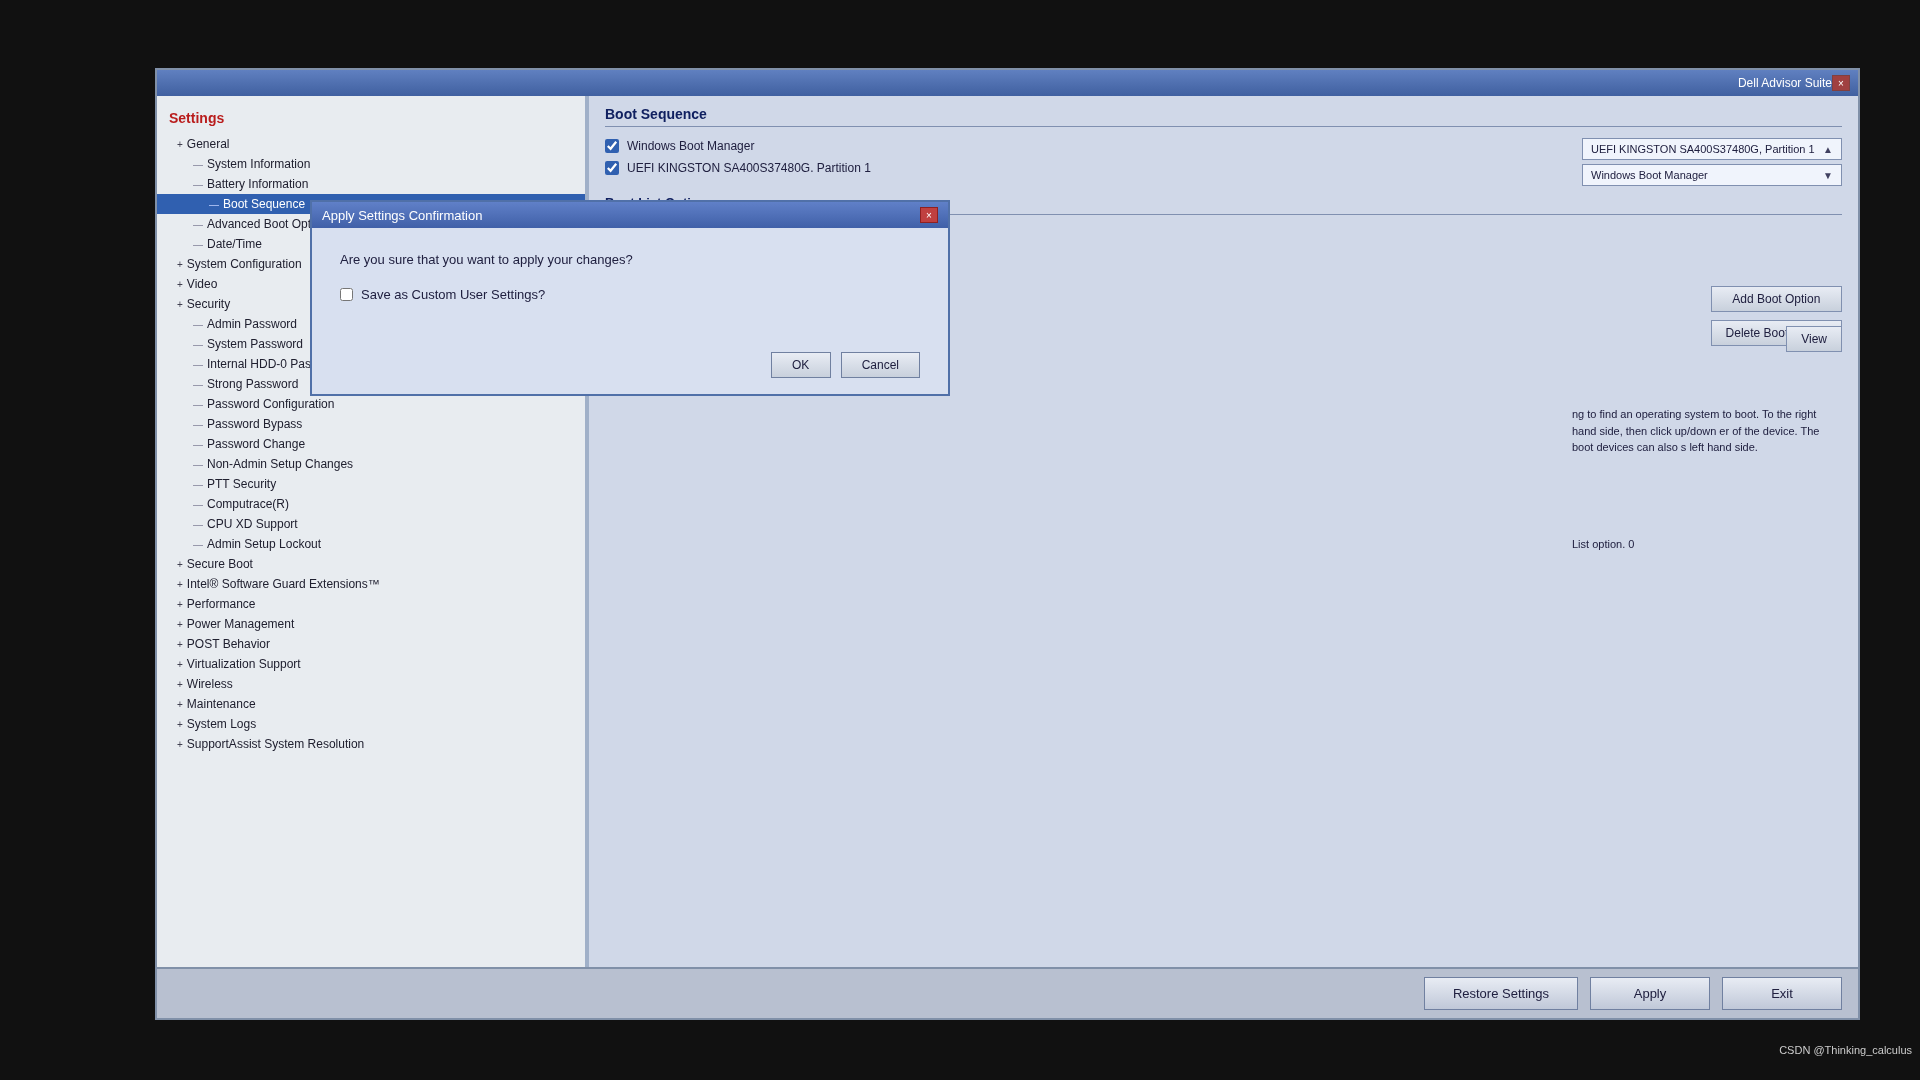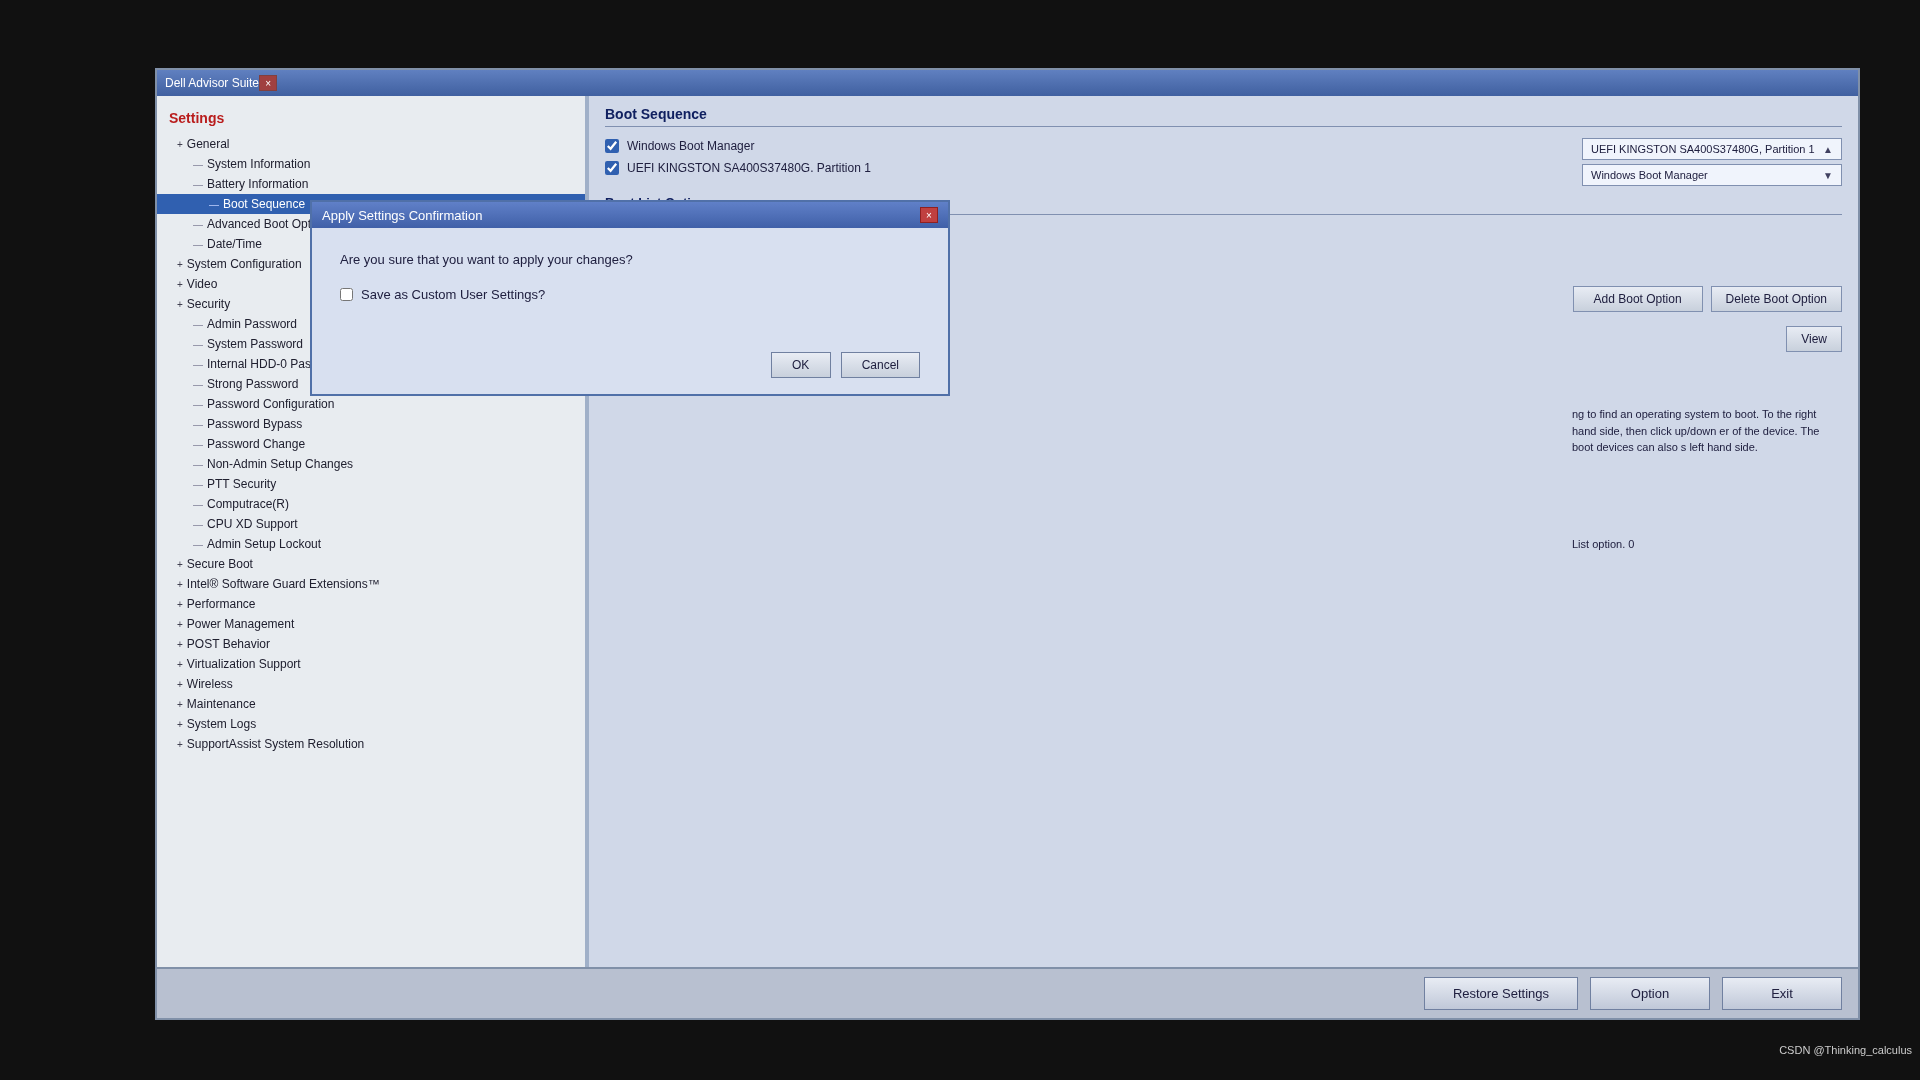--- a/index.html
+++ b/index.html
@@ -33,21 +33,21 @@
       flex-direction: column;
     }
 
     .bios-titlebar {
       background: linear-gradient(to bottom, #6080c0, #4060a0);
       color: white;
       padding: 4px 8px;
       font-size: 12px;
       display: flex;
       align-items: center;
-      justify-content: flex-start;
+      justify-content: flex-end;
       min-height: 26px;
     }
 
     .bios-titlebar-close {
       background: #a04040;
       color: white;
       border: 1px solid #804040;
       width: 18px;
       height: 16px;
       font-size: 10px;
@@ -180,21 +180,21 @@
     .radio-label {
       color: #202040;
       font-size: 12px;
     }
 
     .side-buttons {
       position: absolute;
       right: 16px;
       top: 190px;
       display: flex;
-      flex-direction: row;
+      flex-direction: column;
       gap: 8px;
     }
 
     .bios-btn {
       background: linear-gradient(to bottom, #e8ecf4, #c8d0dc);
       border: 1px solid #8090b0;
       padding: 5px 14px;
       font-size: 12px;
       color: #202040;
       cursor: pointer;
@@ -531,21 +531,21 @@
       <button class="view-btn">View</button>
 
       <div class="help-text">ng to find an operating system to boot. To the right hand side, then click up/down er of the device. The boot devices can also s left hand side.</div>
       <div class="help-text2">List option.
 0</div>
     </div>
   </div>
 
   <div class="bottom-bar">
     <button class="bottom-btn">Restore Settings</button>
-    <button class="bottom-btn">Option</button>
+    <button class="bottom-btn">Apply</button>
     <button class="bottom-btn">Exit</button>
   </div>
 </div>
 
 <div class="modal-dialog">
   <div class="modal-titlebar">
     <span>Apply Settings Confirmation</span>
     <button class="modal-close">×</button>
   </div>
   <div class="modal-body">

